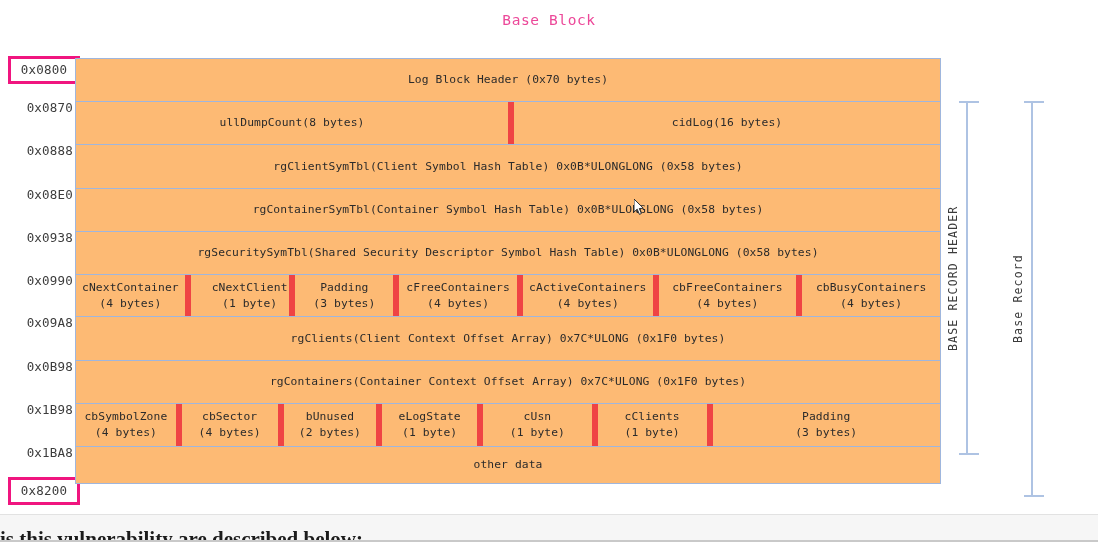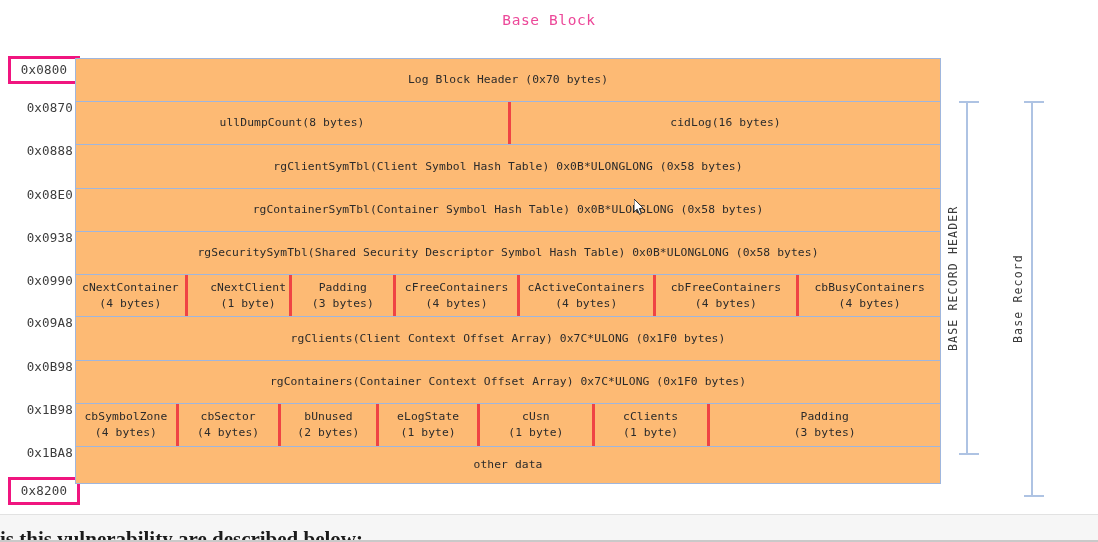--- a/index.html
+++ b/index.html
@@ -76,21 +76,21 @@
     flex-direction: column;
     align-items: center;
     justify-content: center;
     text-align: center;
     padding: 2px 3px;
     line-height: 1.38;
     white-space: pre;
     overflow: hidden;
   }
   .block-cell + .block-cell {
-    border-left: 3px solid #ef4444;
+    border-left: 6px solid #ef4444;
   }
   .block-cell .sub { display: block; }
 
   
   .bracket {
     position: absolute;
     border-left: 2px solid #aec3e3;
   }
   .bracket .tick {
     position: absolute;

